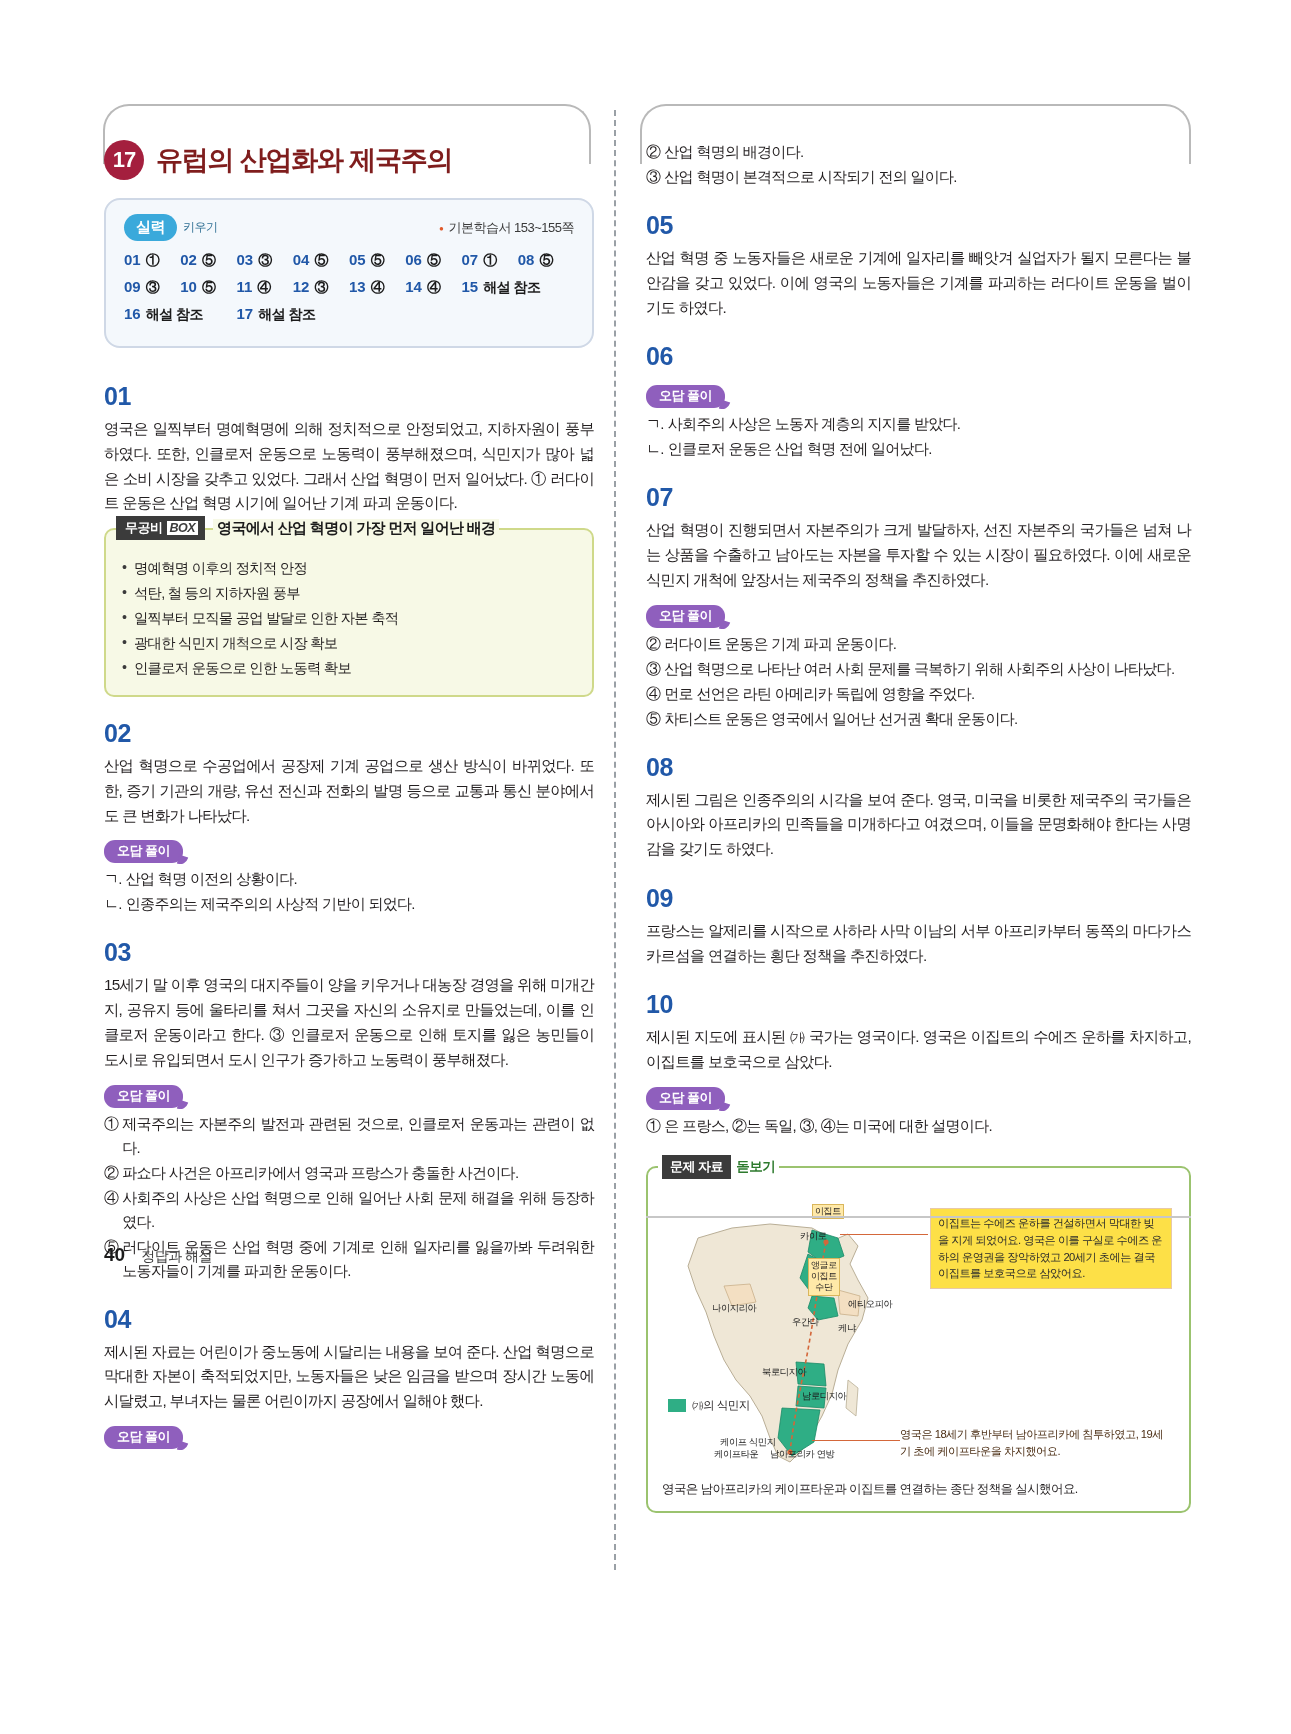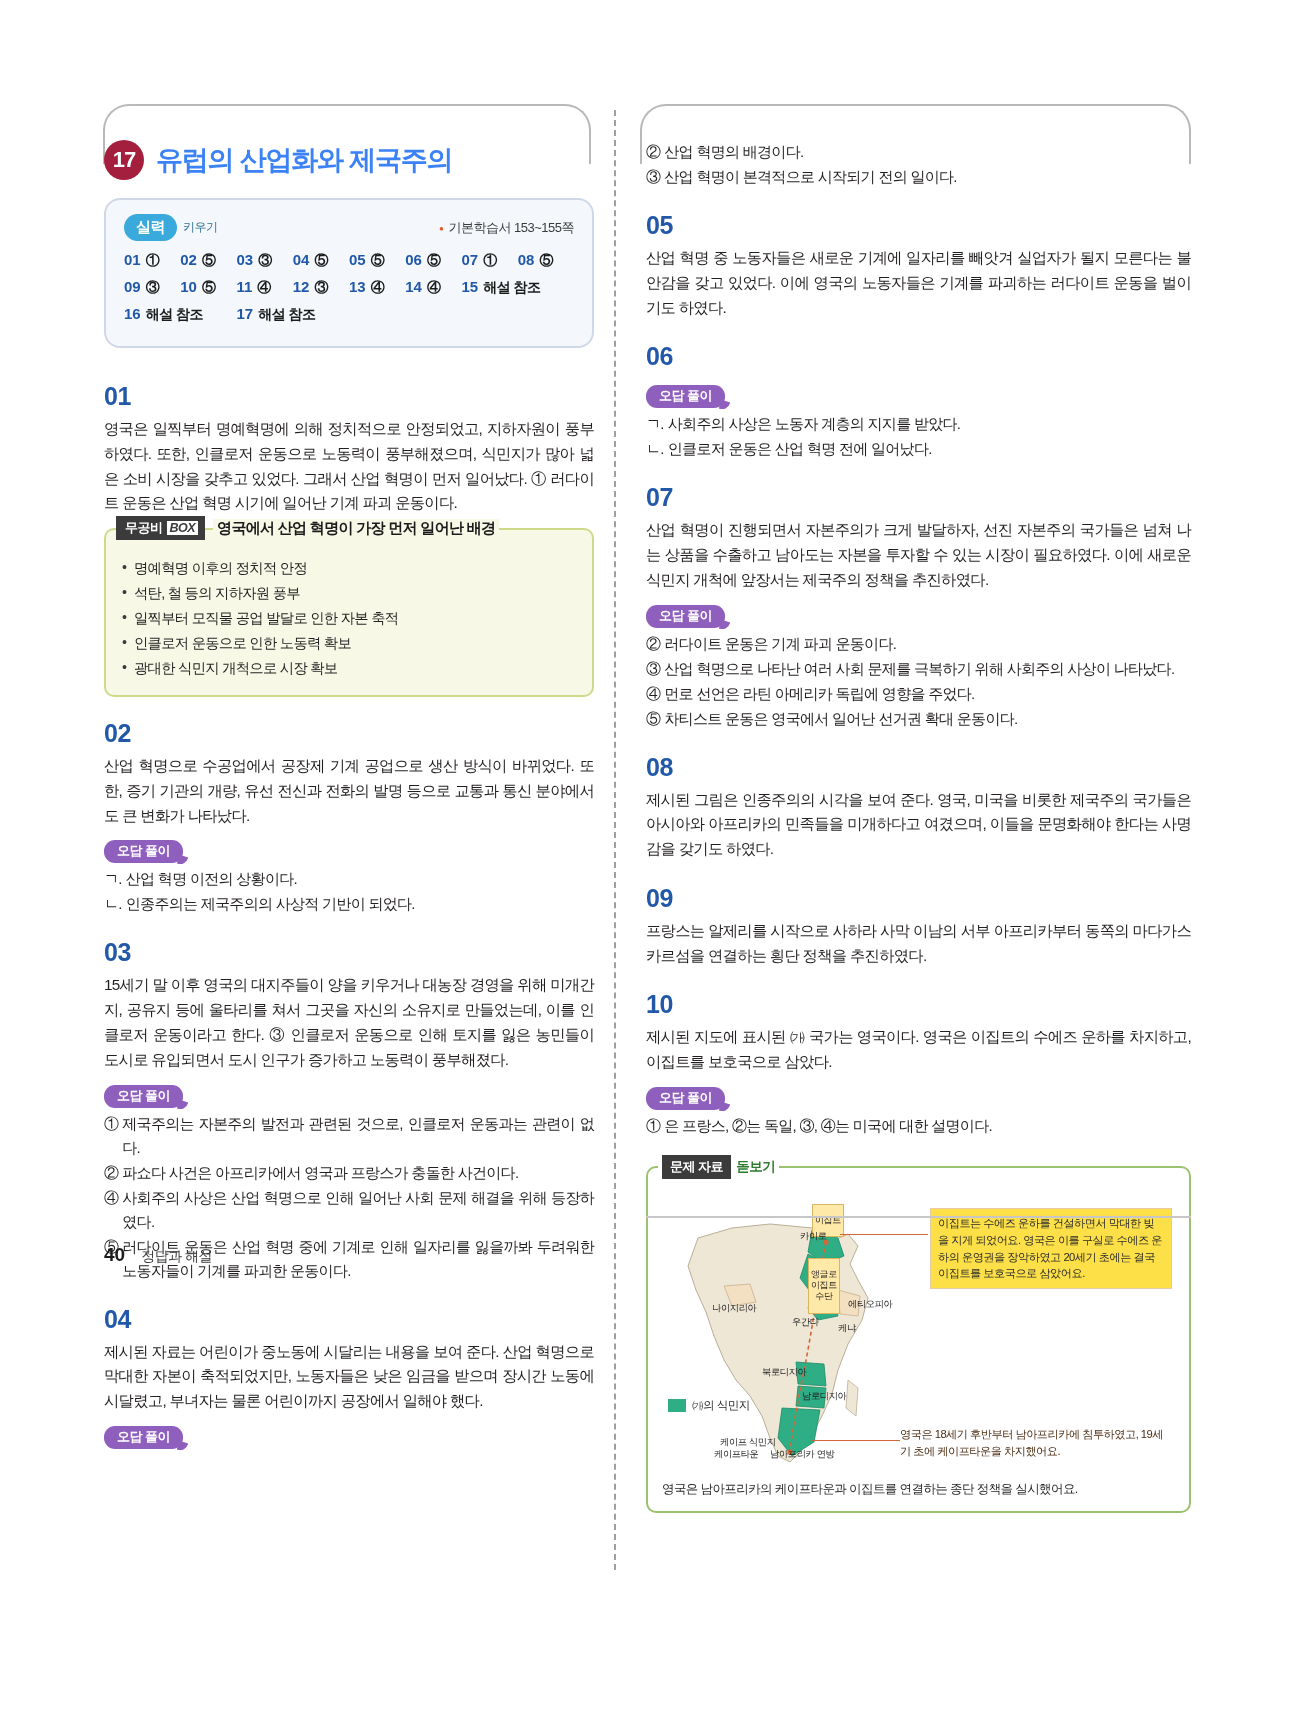--- a/index.html
+++ b/index.html
@@ -52,21 +52,21 @@
   }
   .unit-badge {
     width: 40px; height: 40px; border-radius: 50%;
     background: #a41f3e; color: #fff;
     font-size: 22px; font-weight: bold;
     display: flex; align-items: center; justify-content: center;
     flex: 0 0 auto;
     letter-spacing: -1px;
   }
   .unit-title {
-    font-size: 27px; font-weight: bold; color: #3b82f6;
+    font-size: 27px; font-weight: bold; color: #7f1d1d;
     letter-spacing: -1.2px;
   }
 
   
   .answer-box {
     border: 2px solid #cfd8e6;
     border-radius: 16px;
     background: #f4f8fc;
     padding: 14px 18px 14px 18px;
     position: relative;
@@ -221,21 +221,21 @@
     display: flex; align-items: center; gap: 6px;
     font-size: 11.5px; letter-spacing: -0.5px;
   }
   .legend .sw { width: 18px; height: 13px; background: #2fae85; display: inline-block; }
   .lbl {
     position: absolute; font-size: 9.3px; letter-spacing: -0.4px;
     color: #1b1b1b; white-space: nowrap;
   }
   .lbl-box {
     position: absolute; font-size: 9px; letter-spacing: -0.4px;
-    background: #ffe9a8; border: 1px solid #d9b65c; padding: 10px 2px;
+    background: #ffe9a8; border: 1px solid #d9b65c; padding: 1px 2px;
     line-height: 1.25; text-align: center; white-space: nowrap;
   }
   .lead {
     position: absolute; height: 1px; background: #d4673a;
   }
 
   
   .footer {
     position: absolute; left: 104px; bottom: 48px;
     display: flex; align-items: baseline; gap: 16px;
@@ -353,22 +353,22 @@
         <span class="mg-tag">
           <span>무공비</span>
           <span class="boxword">BOX</span>
         </span>
         <span class="mg-title">영국에서 산업 혁명이 가장 먼저 일어난 배경</span>
       </div>
       <ul class="mg-list">
         <li>명예혁명 이후의 정치적 안정</li>
         <li>석탄, 철 등의 지하자원 풍부</li>
         <li>일찍부터 모직물 공업 발달로 인한 자본 축적</li>
+        <li>광대한 식민지 개척으로 시장 확보</li>
         <li>인클로저 운동으로 인한 노동력 확보</li>
-        <li>광대한 식민지 개척으로 시장 확보</li>
       </ul>
     </div>
 
     
     <div class="qnum">02</div>
     <p class="body">산업 혁명으로 수공업에서 공장제 기계 공업으로 생산 방식이 바뀌었다. 또한, 증기 기관의 개량, 유선 전신과 전화의 발명 등으로 교통과 통신 분야에서도 큰 변화가 나타났다.</p>
     <div class="odap">오답 풀이</div>
     <div class="sub-list">
       <div class="sub-item">
           <span class="mk">ㄱ.</span>

